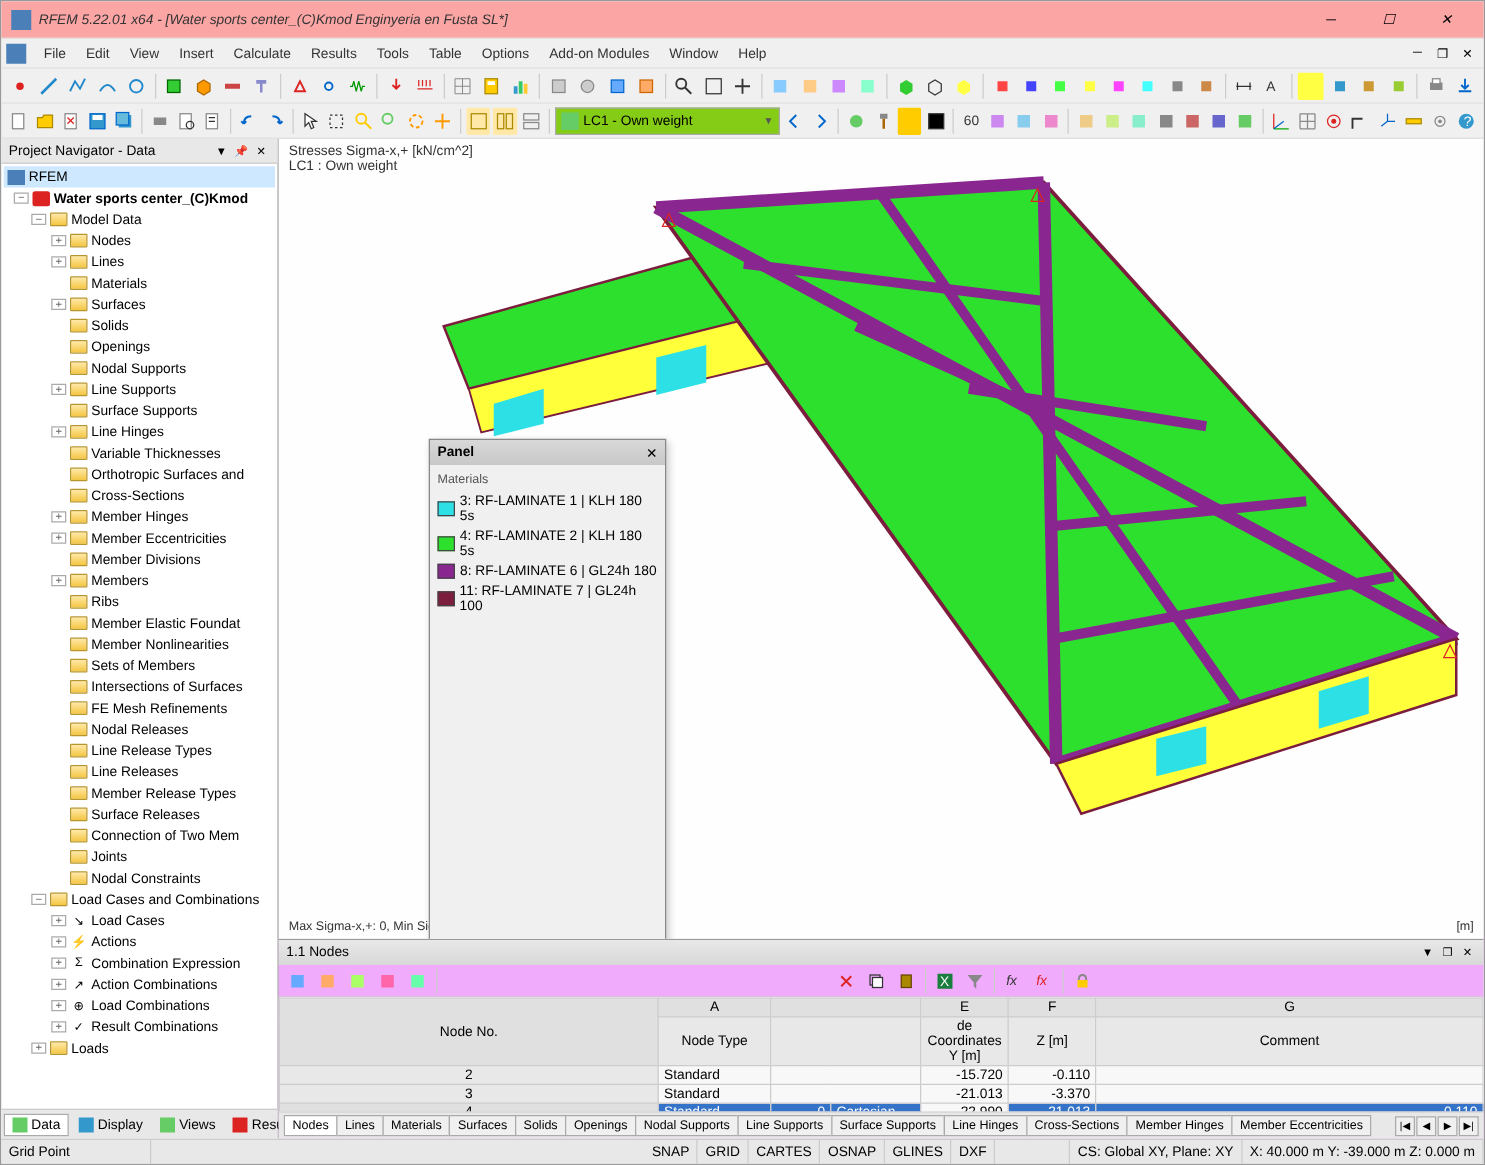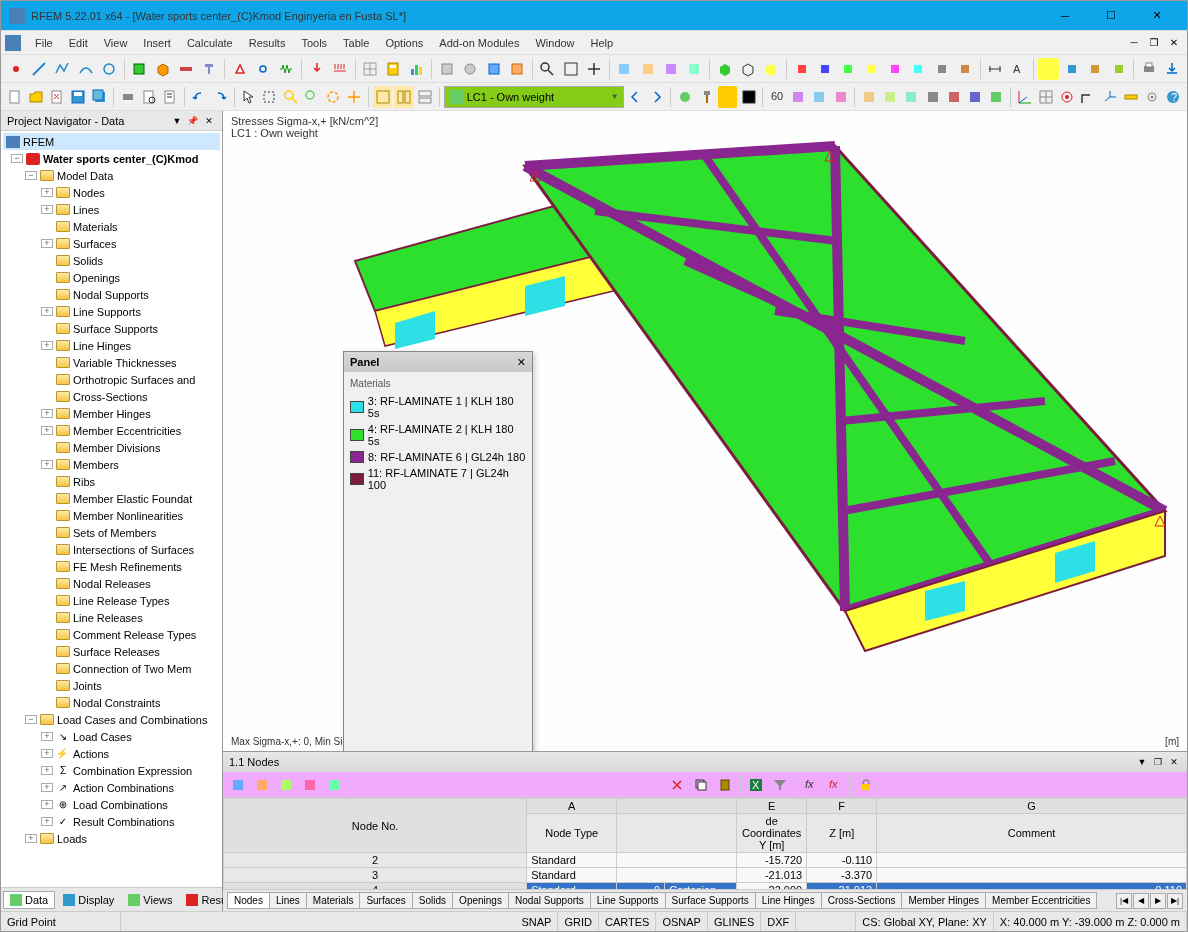--- a/index.html
+++ b/index.html
@@ -1,17 +1,17 @@
 <!DOCTYPE html>
 <html><head>
 <meta charset="utf-8">
 <style>
 * { margin: 0; padding: 0; box-sizing: border-box; font-family: "Segoe UI", Tahoma, sans-serif; font-size: 11px; }
 body { background: #f0f0f0; width: 1188px; height: 932px; overflow: hidden; display: flex; flex-direction: column; border: 1px solid #999; }
-.titlebar { height: 30px; background: #0ea5e9; display: flex; align-items: center; padding: 0 8px; border-bottom: 1px solid #ddd; }
+.titlebar { height: 30px; background: #fca5a5; display: flex; align-items: center; padding: 0 8px; border-bottom: 1px solid #ddd; font-style: italic; }
 .titlebar .icon { width: 16px; height: 16px; background: #4a7fb8; margin-right: 6px; }
 .titlebar .title { flex: 1; color: #333; }
 .titlebar .winbtns { display: flex; gap: 2px; }
 .titlebar .winbtns div { width: 44px; height: 28px; display: flex; align-items: center; justify-content: center; cursor: pointer; }
 .menubar { height: 24px; background: #f0f0f0; display: flex; align-items: center; padding: 0 4px; border-bottom: 1px solid #ddd; }
 .menubar .menuitem { padding: 3px 8px; cursor: pointer; color: #333; }
 .menubar .spacer { flex: 1; }
 .menubar .mdi { display: flex; gap: 2px; }
 .menubar .mdi div { width: 18px; height: 16px; display: flex; align-items: center; justify-content: center; cursor: pointer; font-size: 10px; }
 .toolbar { height: 28px; background: #f0f0f0; display: flex; align-items: center; padding: 2px 4px; gap: 2px; border-bottom: 1px solid #ddd; }
@@ -829,21 +829,21 @@
             <span class="tree-icon">
               <span class="folder"></span>
             </span>
             <span class="tree-label">Line Releases</span>
           </div>
           <div class="tree-node" style="padding-left: 38px;">
             <span class="tree-noexp"></span>
             <span class="tree-icon">
               <span class="folder"></span>
             </span>
-            <span class="tree-label">Comment Release Types</span>
+            <span class="tree-label">Member Release Types</span>
           </div>
           <div class="tree-node" style="padding-left: 38px;">
             <span class="tree-noexp"></span>
             <span class="tree-icon">
               <span class="folder"></span>
             </span>
             <span class="tree-label">Surface Releases</span>
           </div>
           <div class="tree-node" style="padding-left: 38px;">
             <span class="tree-noexp"></span>

